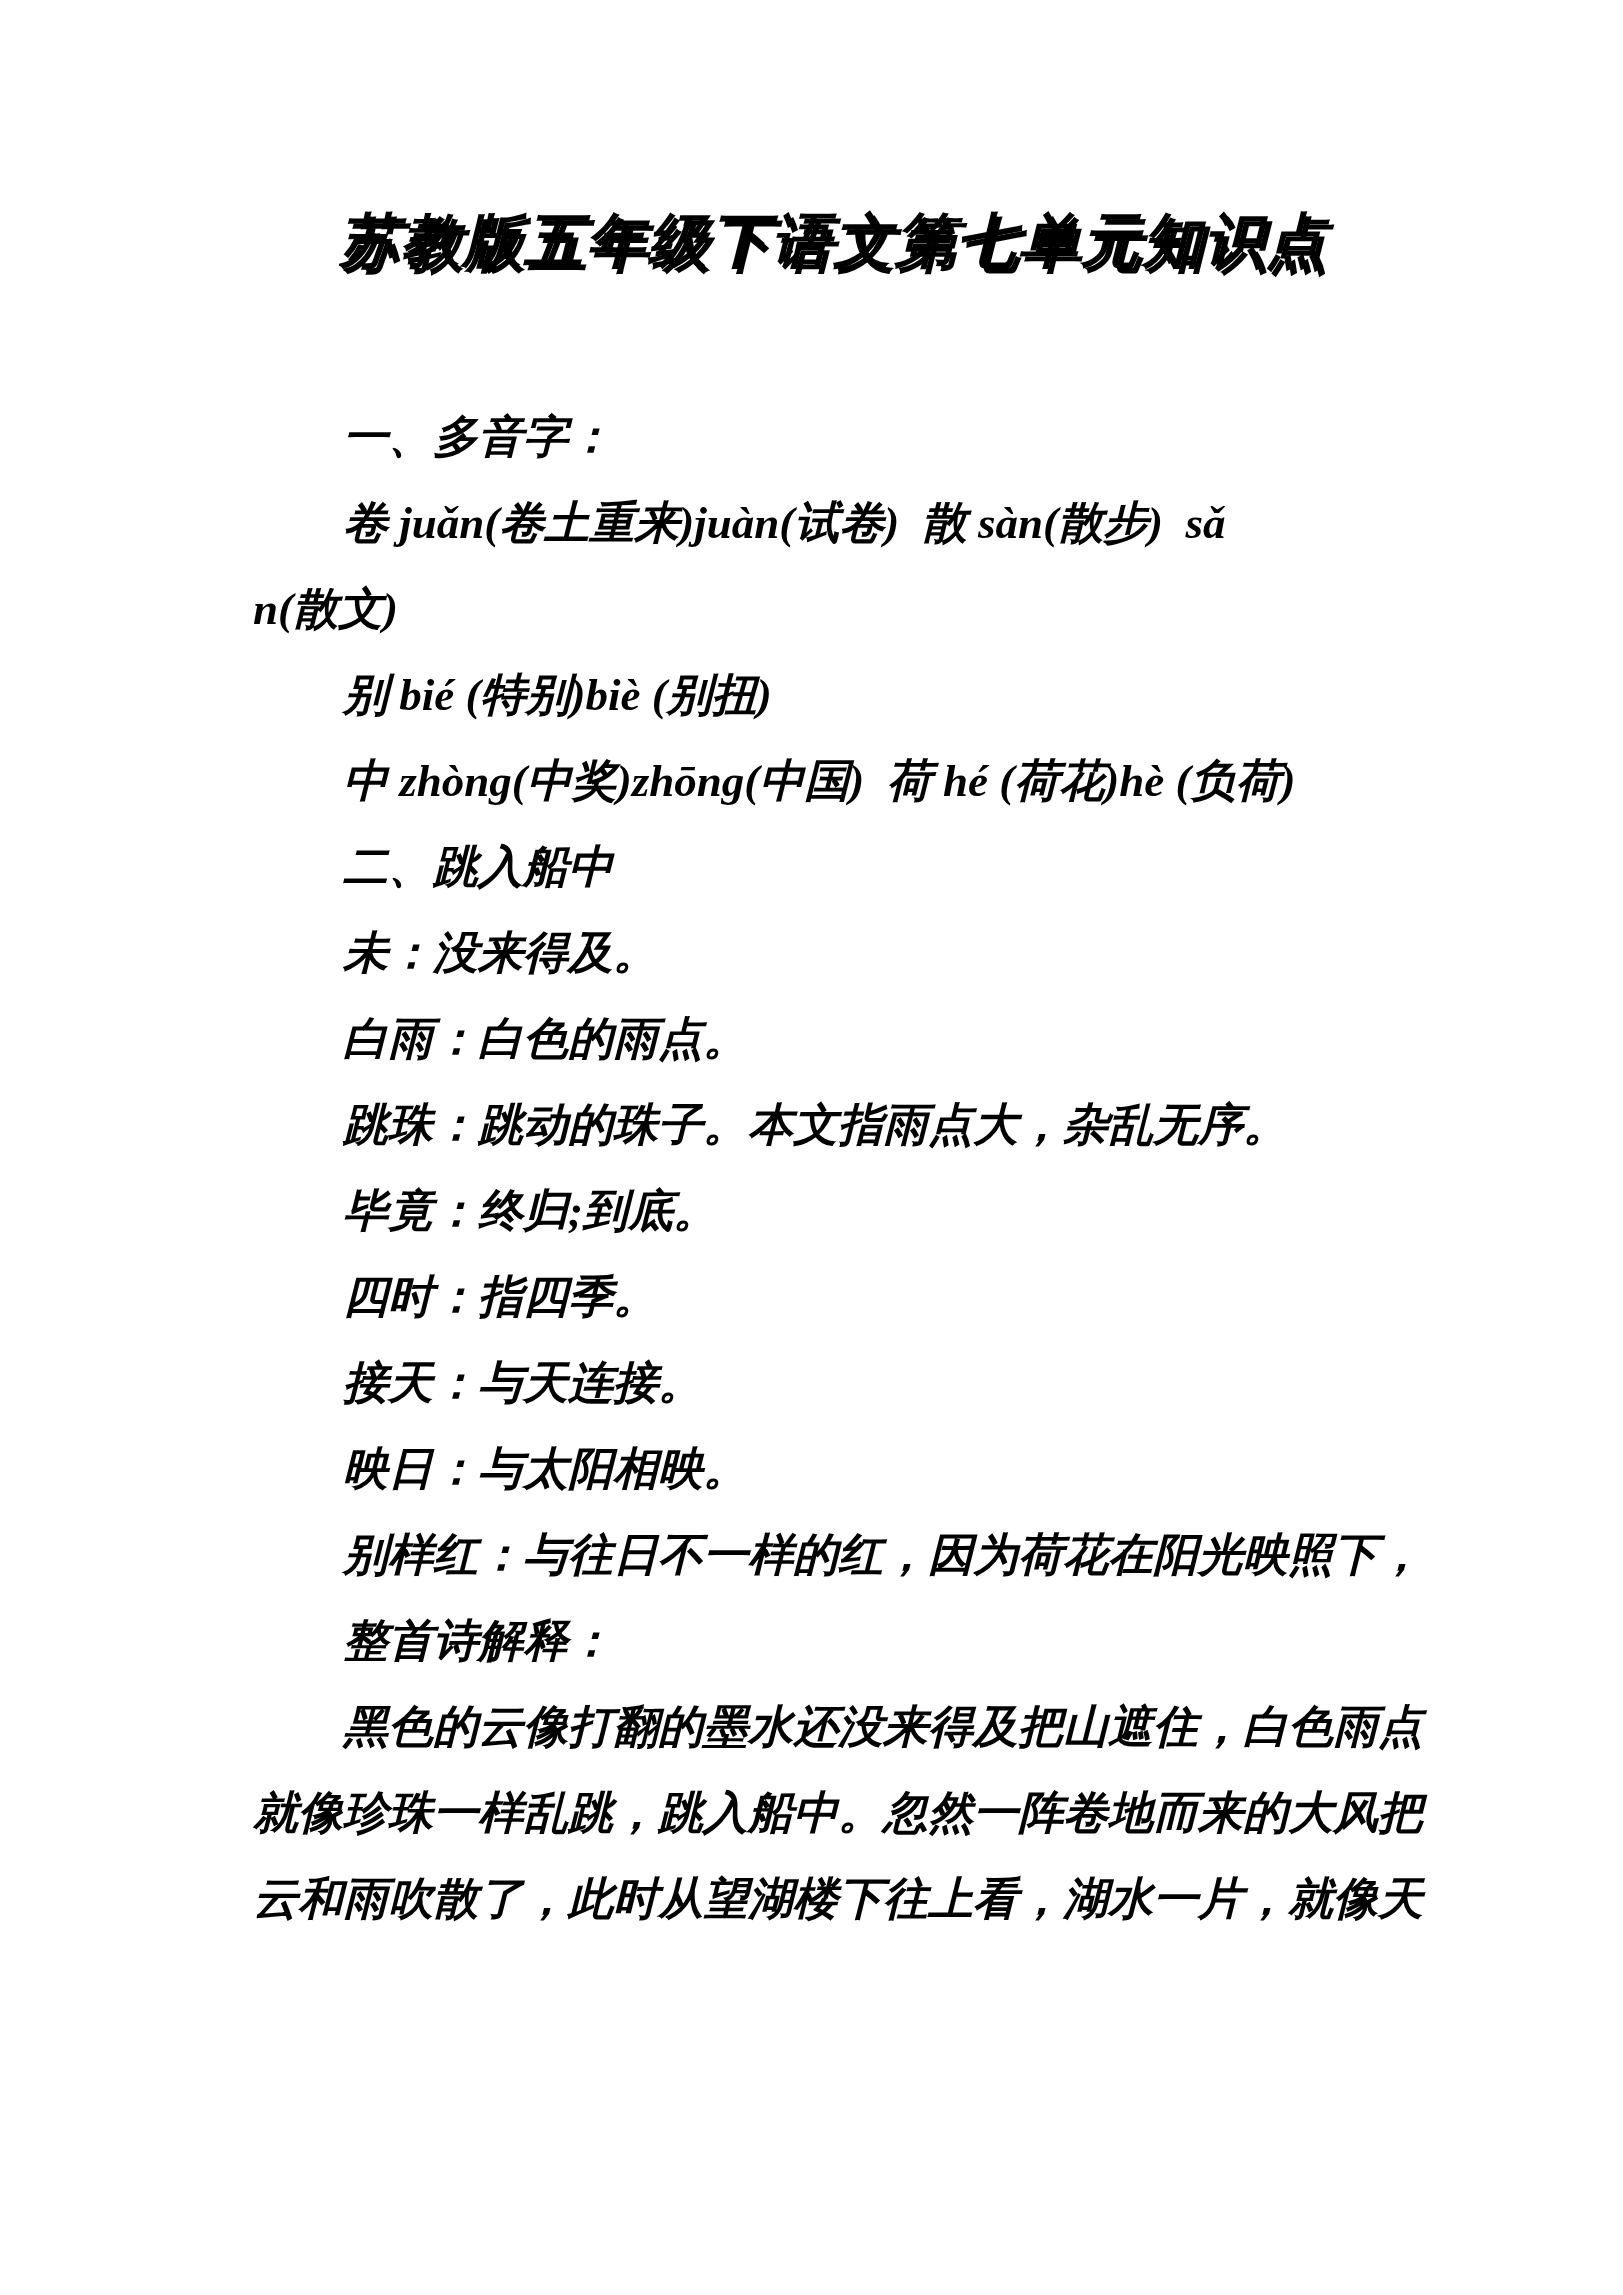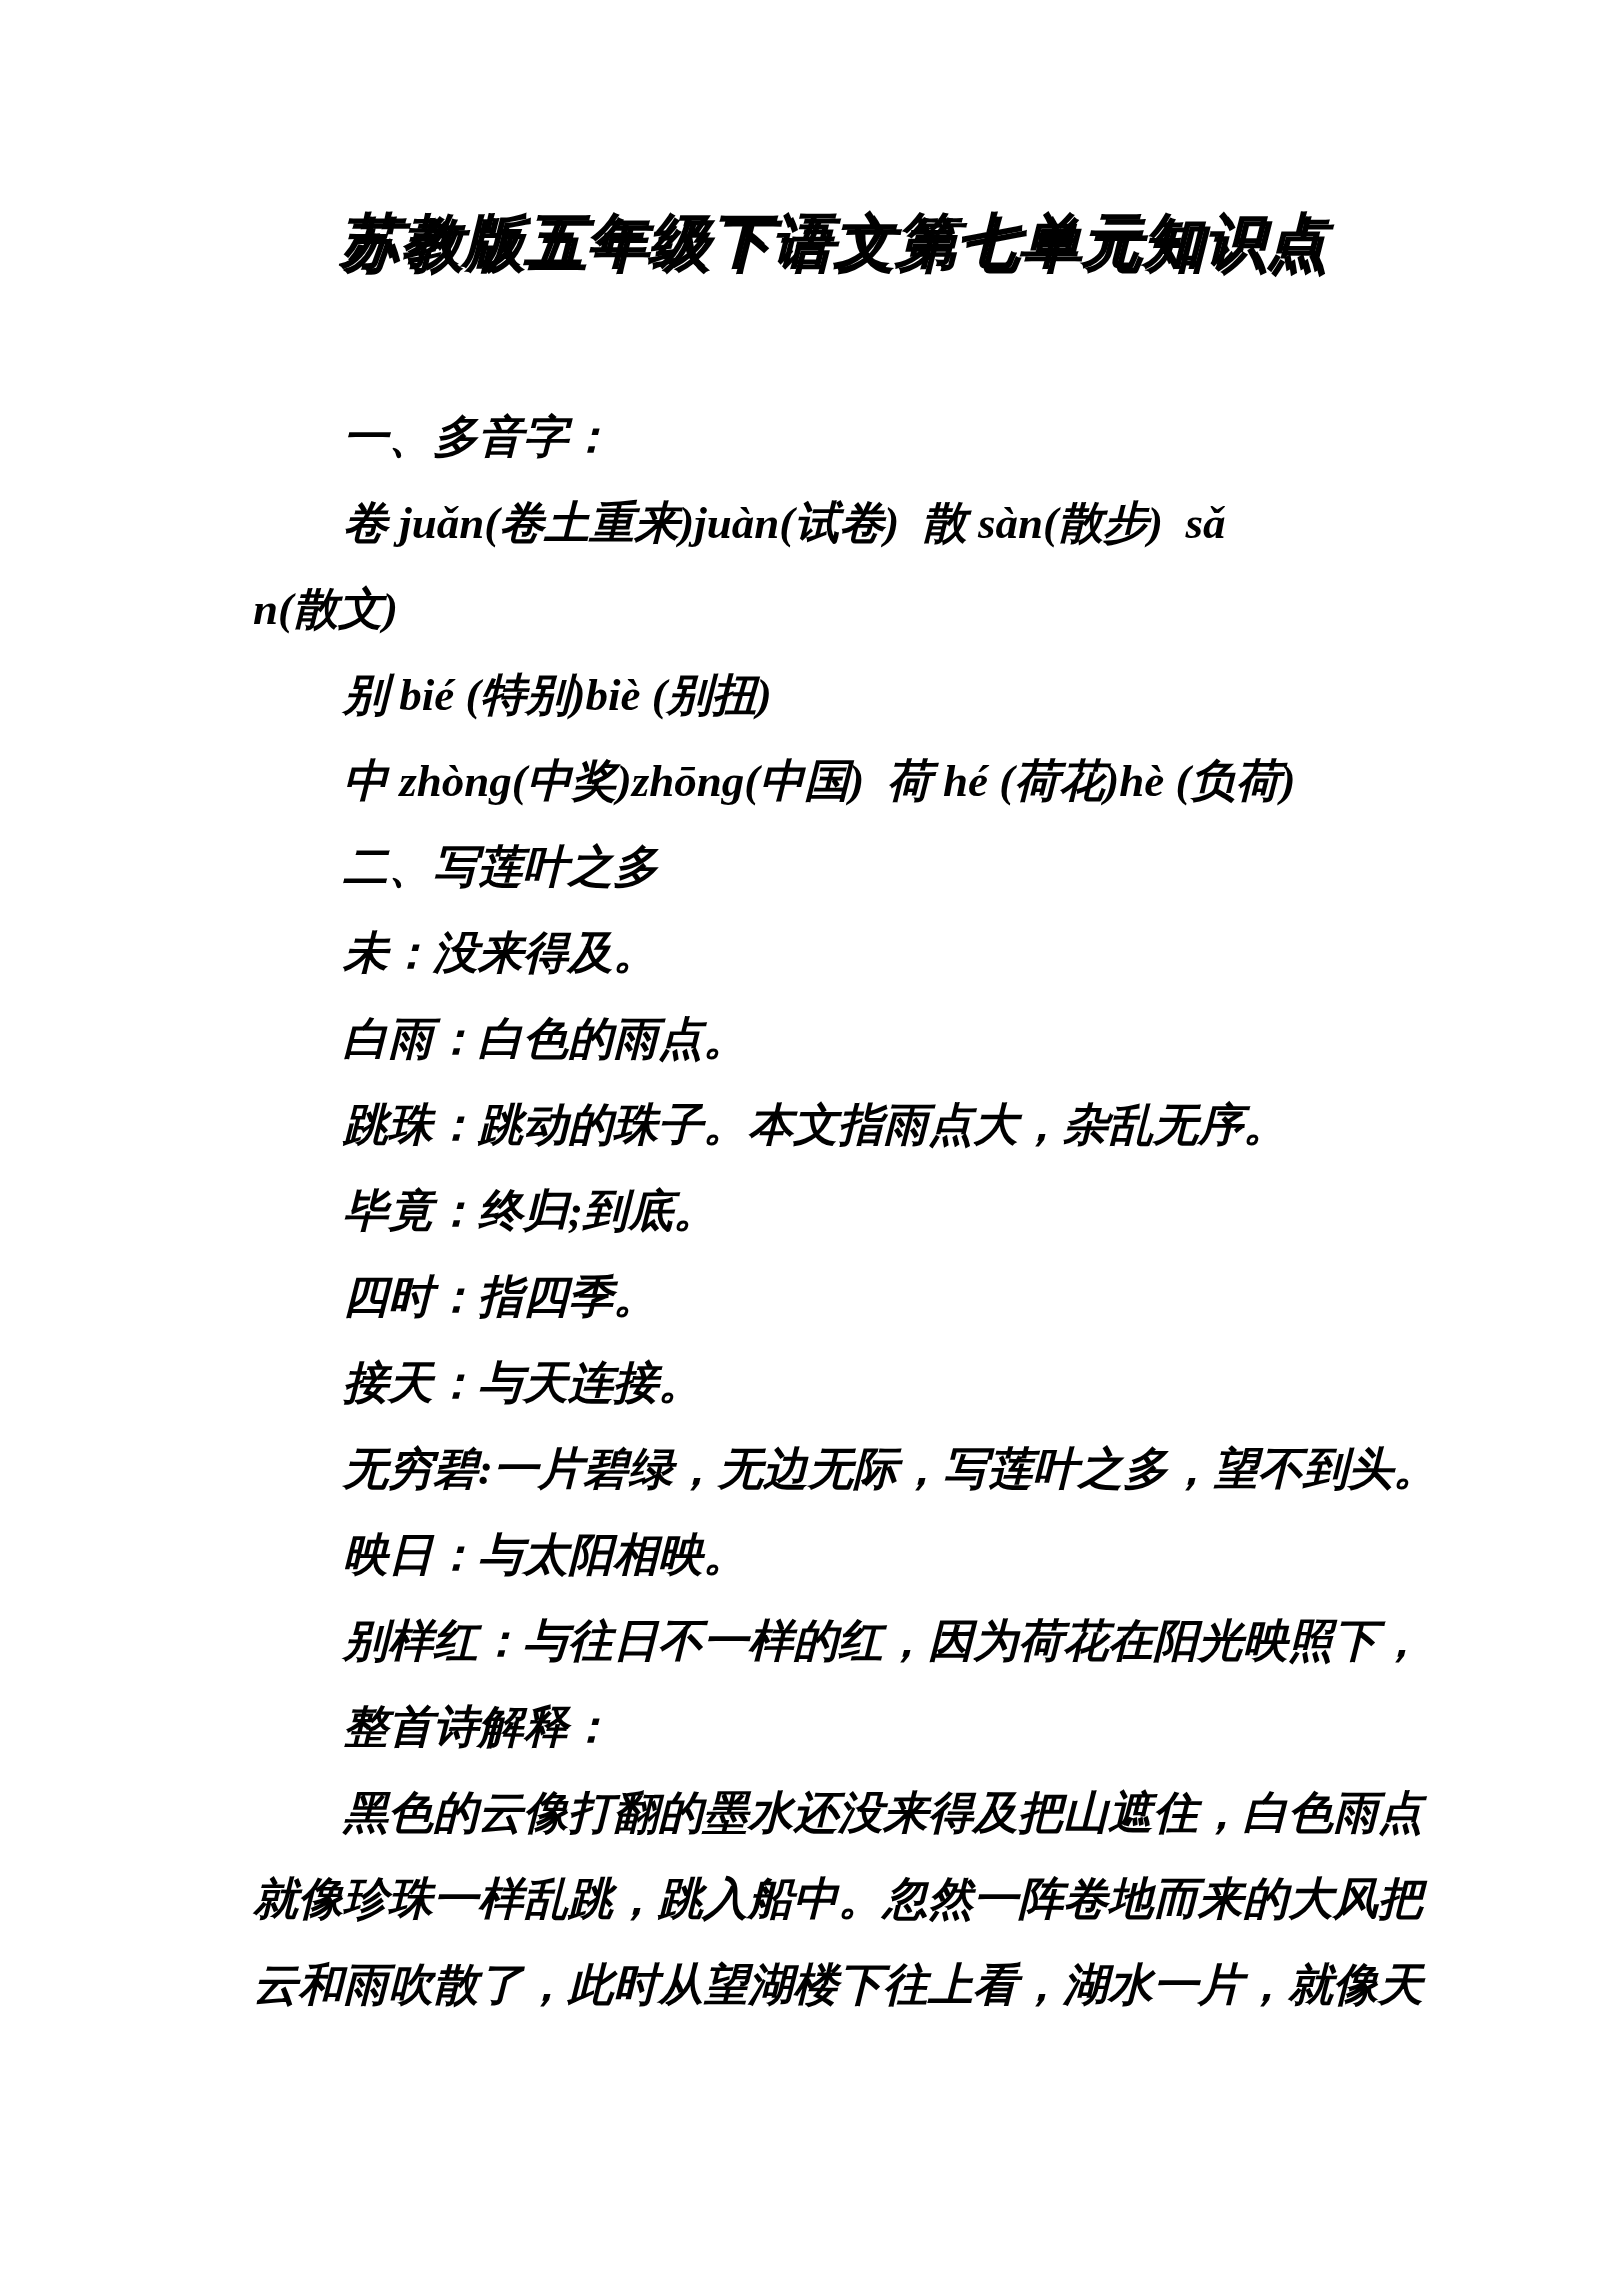--- a/index.html
+++ b/index.html
@@ -44,28 +44,27 @@
 <body>
 
 <div class="page">
   <h1 class="doc-title">苏教版五年级下语文第七单元知识点</h1>
   <div class="body-text">
     <p class="line indent">一、多音字：</p>
     <p class="line indent">卷 juǎn(卷土重来)juàn(试卷)  散 sàn(散步)  sǎ</p>
     <p class="line">n(散文)</p>
     <p class="line indent">别 bié (特别)biè (别扭)</p>
     <p class="line indent">中 zhòng(中奖)zhōng(中国)  荷 hé (荷花)hè (负荷)</p>
-    <p class="line indent">二、写莲叶之多</p>
+    <p class="line indent">二、跳入船中</p>
     <p class="line indent">未：没来得及。</p>
     <p class="line indent">白雨：白色的雨点。</p>
     <p class="line indent">跳珠：跳动的珠子。本文指雨点大，杂乱无序。</p>
     <p class="line indent">毕竟：终归;到底。</p>
     <p class="line indent">四时：指四季。</p>
     <p class="line indent">接天：与天连接。</p>
-    <p class="line indent">无穷碧:一片碧绿，无边无际，写莲叶之多，望不到头。</p>
     <p class="line indent">映日：与太阳相映。</p>
     <p class="line indent">别样红：与往日不一样的红，因为荷花在阳光映照下，</p>
     <p class="line indent">整首诗解释：</p>
     <p class="line indent">黑色的云像打翻的墨水还没来得及把山遮住，白色雨点</p>
     <p class="line">就像珍珠一样乱跳，跳入船中。忽然一阵卷地而来的大风把</p>
     <p class="line">云和雨吹散了，此时从望湖楼下往上看，湖水一片，就像天</p>
   </div>
 </div>
 
 

